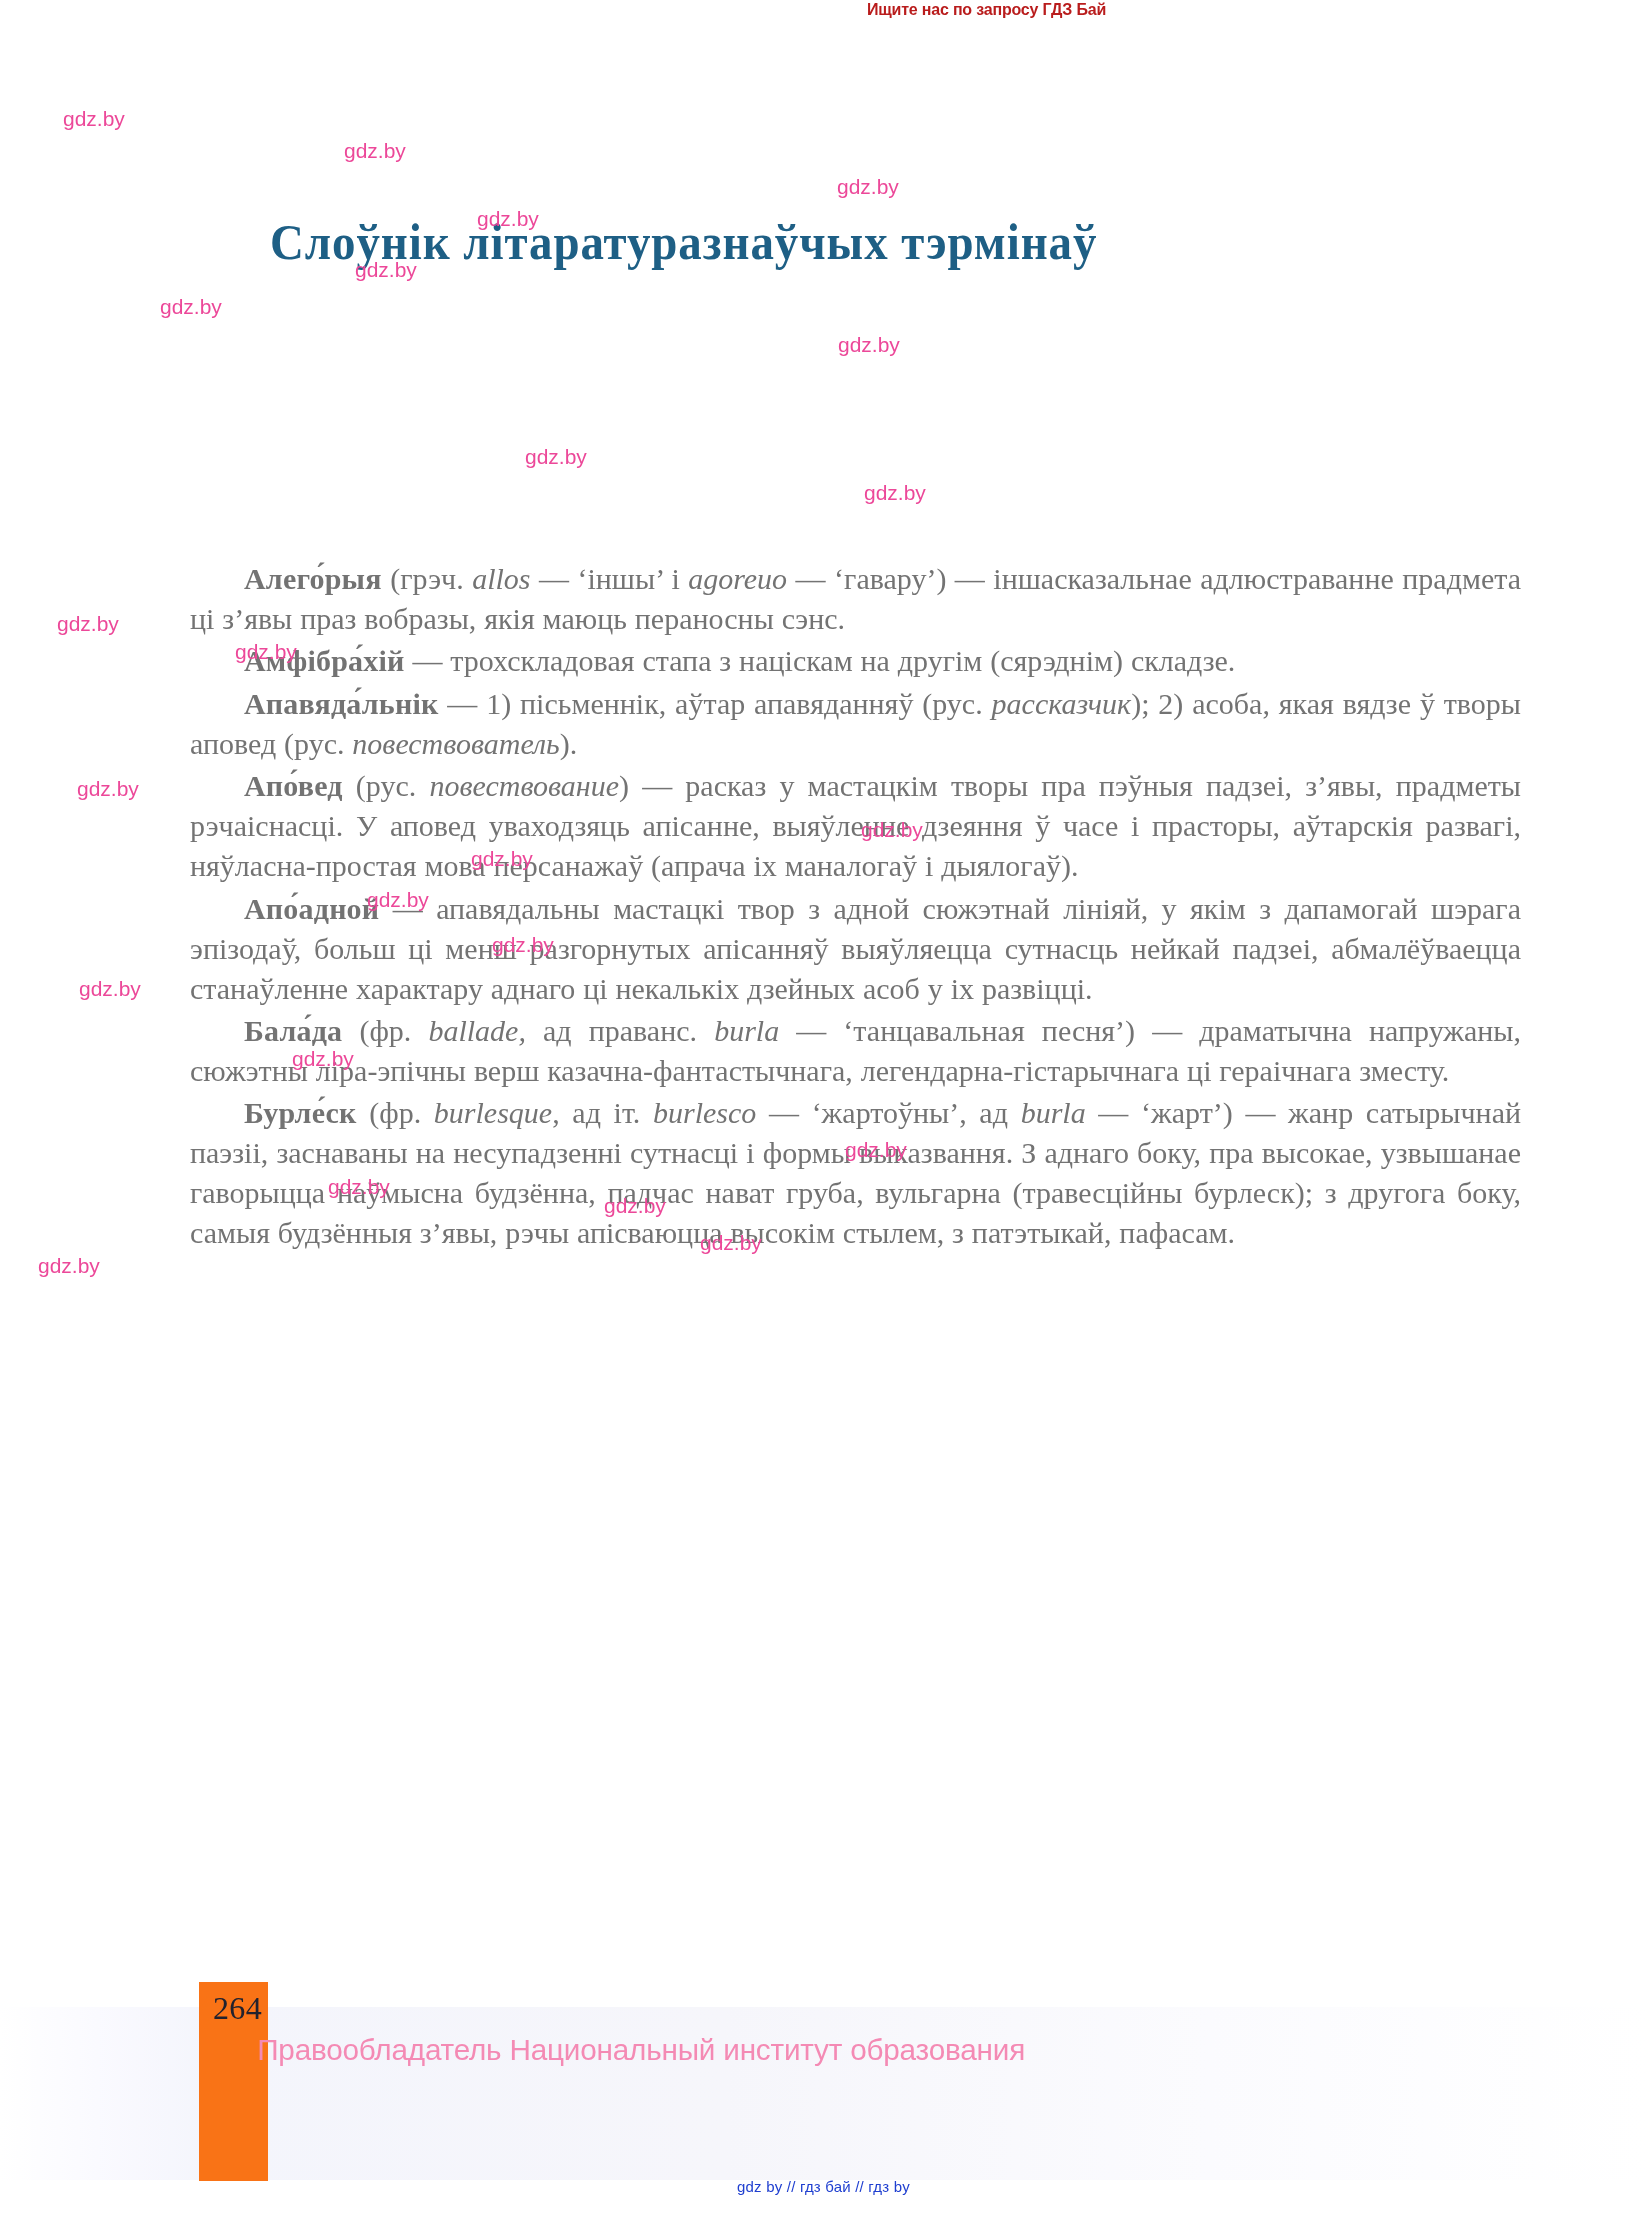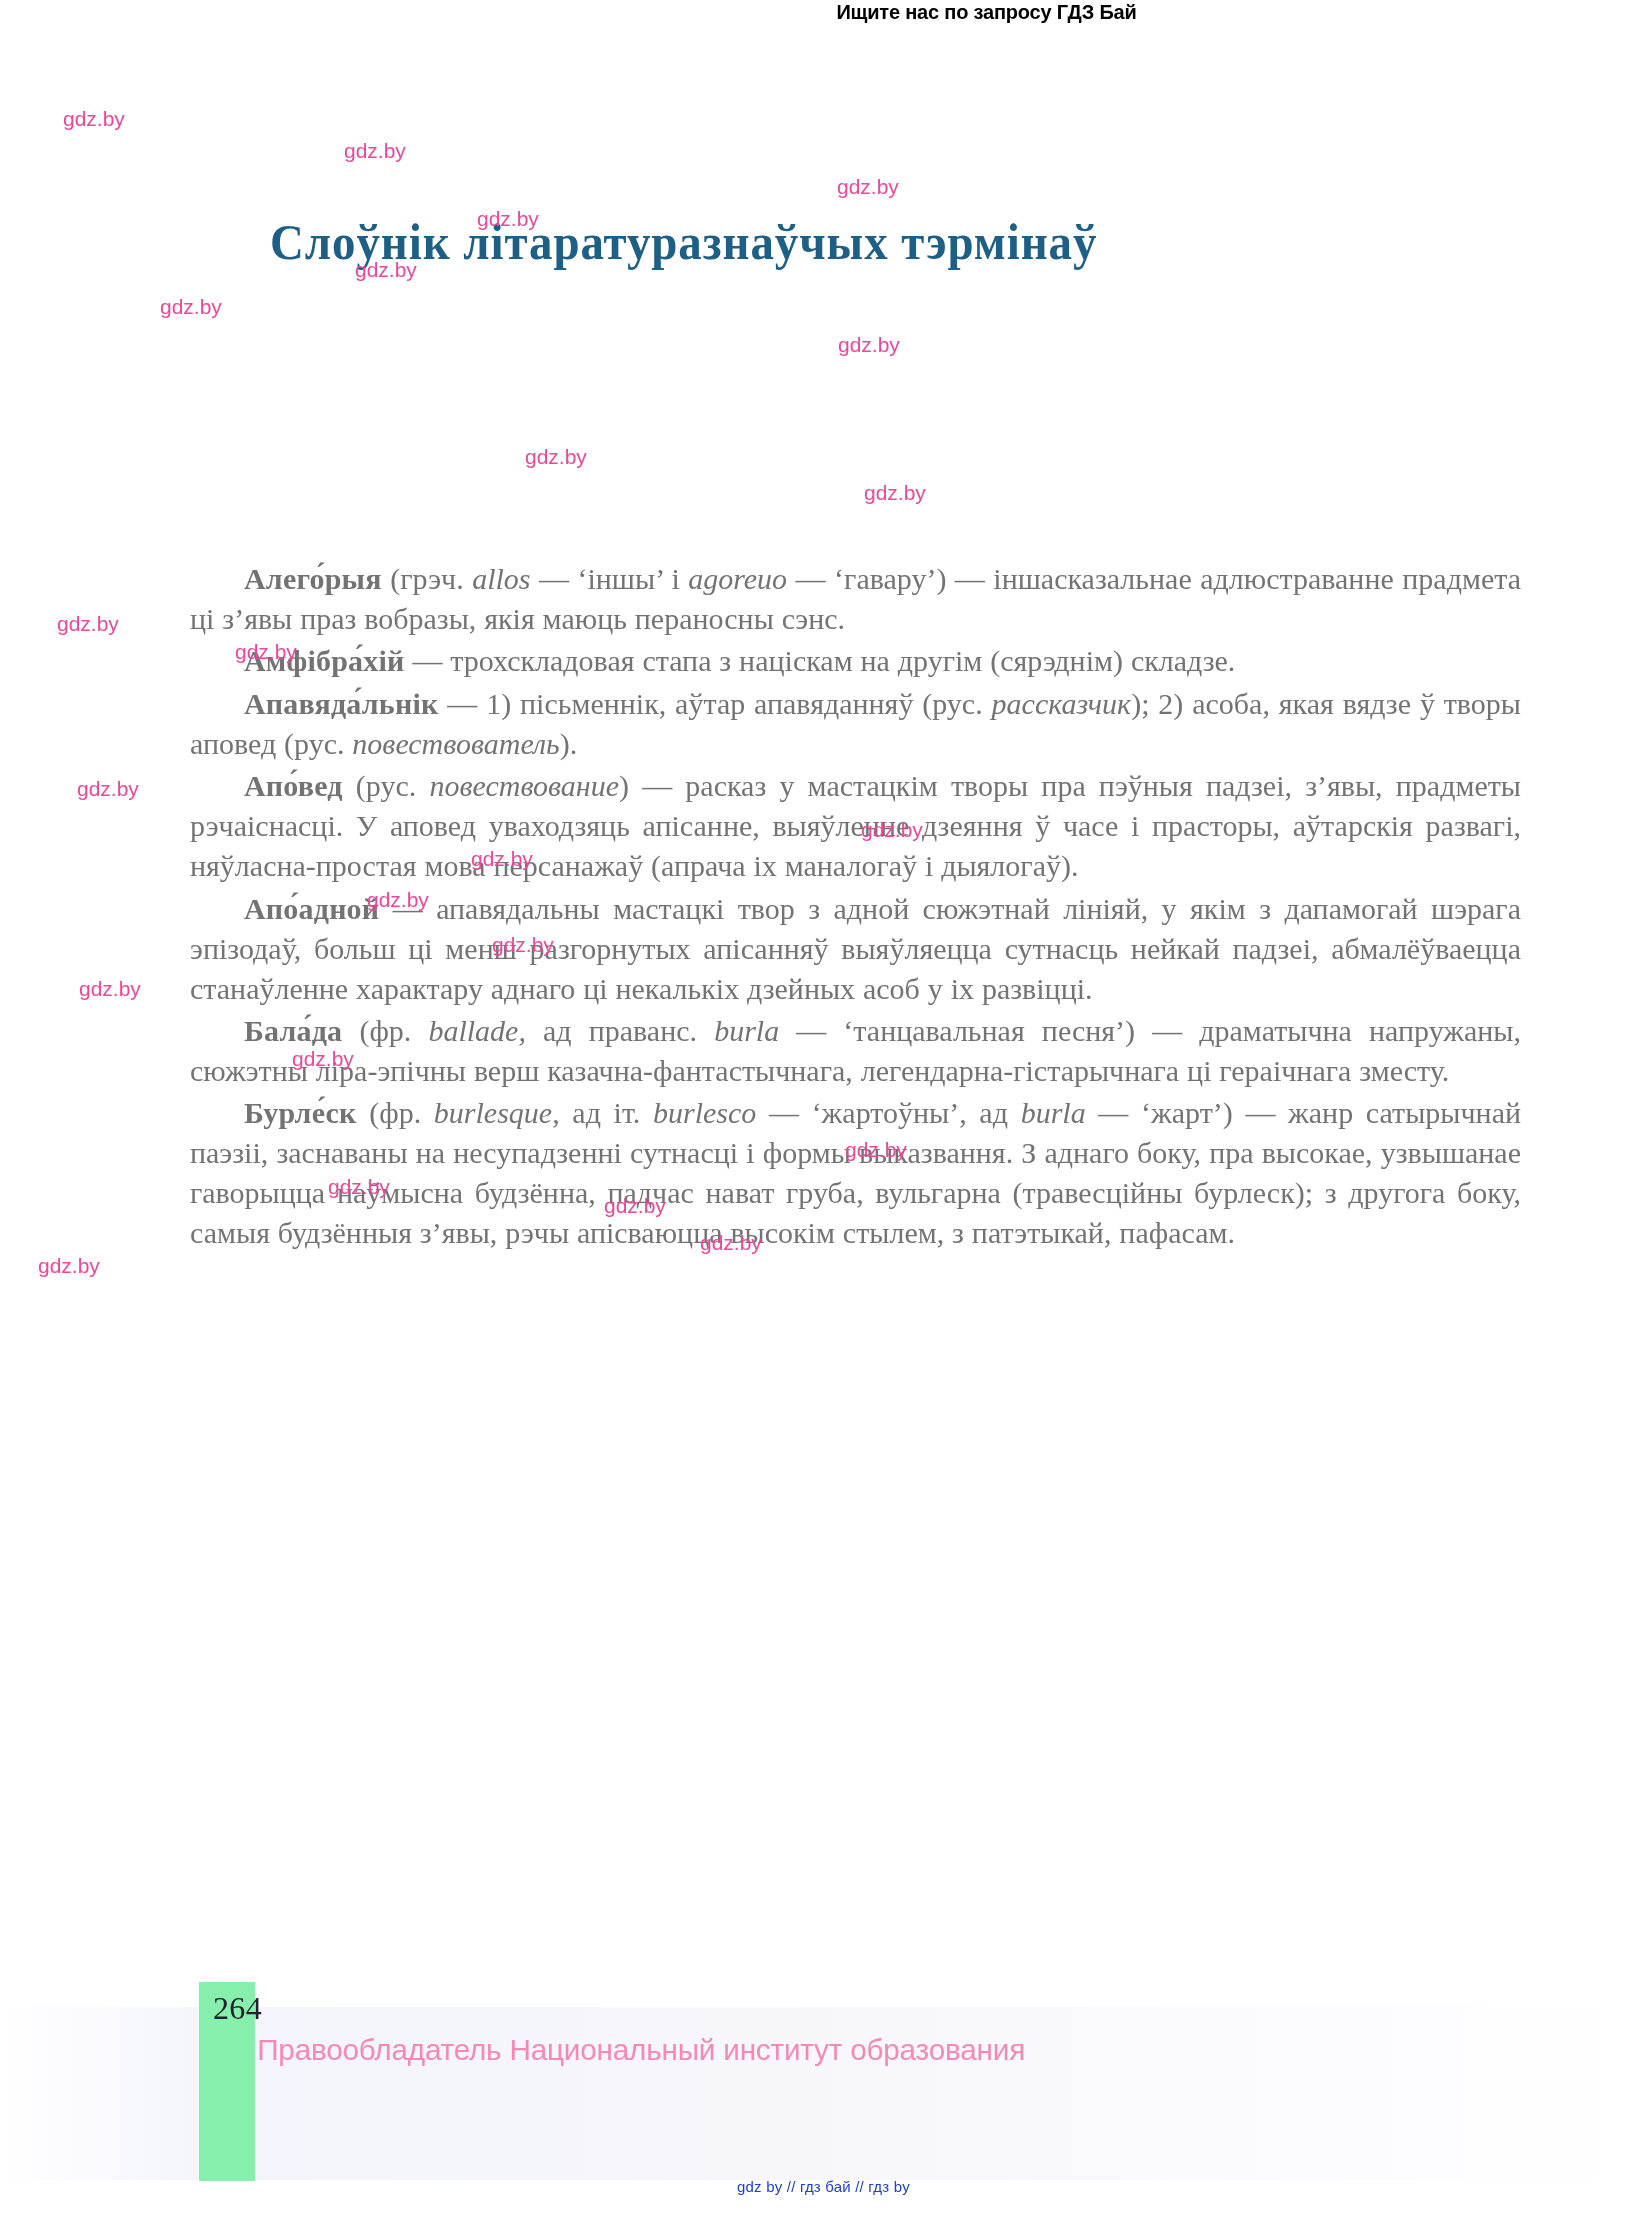--- a/index.html
+++ b/index.html
@@ -34,22 +34,22 @@
     position: absolute;
     left: 0;
     top: 0.8px;
     width: 1647px;
     text-align: center;
     z-index: 6;
   }
   #promo-banner .promo-text {
     font-family: "Liberation Sans", "DejaVu Sans", sans-serif;
     font-weight: bold;
-    font-size: 20px;
-    color: #000000;
+    font-size: 16px;
+    color: #b91c1c;
     letter-spacing: -0.2px;
     display: inline-block;
     transform: translateX(163px);
   }
 
   
   #doc-title {
     position: absolute;
     left: 0;
     top: 217px;
@@ -94,23 +94,23 @@
     font-weight: bold;
     letter-spacing: 0.2px;
   }
   .it { font-style: italic; }
 
   
   #page-number-block {
     position: absolute;
     left: 199px;
     top: 1982px;
-    width: 56px;
+    width: 69px;
     height: 199px;
-    background: #86efac;
+    background: #f97316;
     z-index: 2;
   }
   #page-number-block .pagenum {
     position: absolute;
     left: 0;
     top: 8px;
     width: 77px;
     text-align: center;
     font-family: "Liberation Serif", "DejaVu Serif", serif;
     font-size: 32px;

